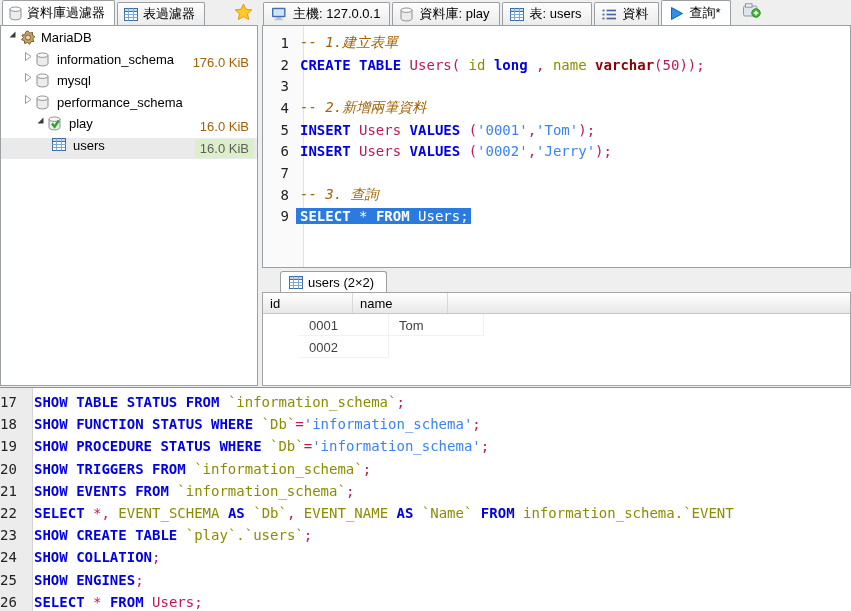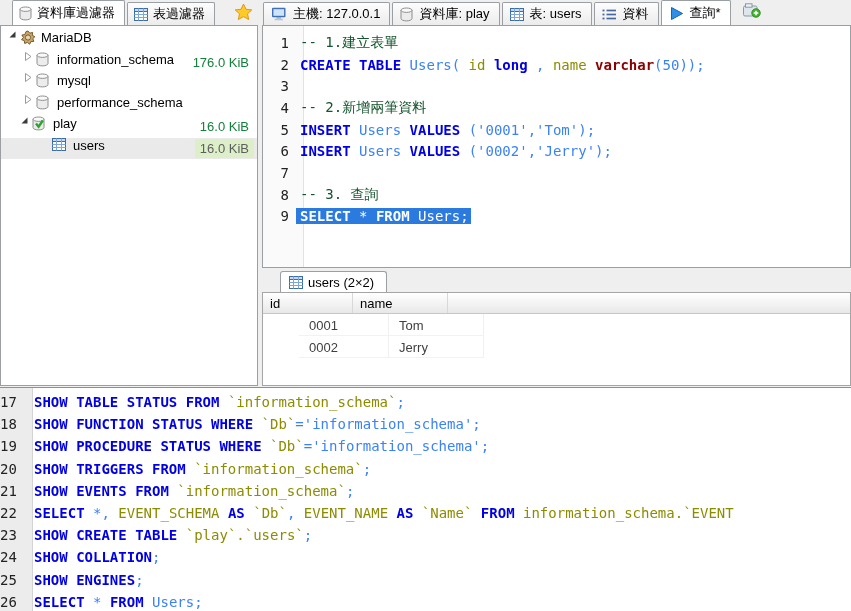--- a/index.html
+++ b/index.html
@@ -3,32 +3,32 @@
 <meta charset="utf-8">
 <style>
   * { margin:0; padding:0; box-sizing:border-box; }
   html,body { width:851px; height:611px; overflow:hidden; }
   body { position:relative; background:#EFEFEF; font-family:"Liberation Sans",sans-serif; font-size:13px; color:#000; }
 
   .icon { display:inline-flex; align-items:center; justify-content:center; flex:none; }
 
   
   .left-panel { position:absolute; left:0; top:0; width:258px; height:386px; }
-  .filter-tabbar { position:relative; height:25px; display:flex; align-items:flex-end; padding-left:12px; }
+  .filter-tabbar { position:relative; height:25px; display:flex; align-items:flex-end; padding-left:2px; }
   .ftab { display:flex; align-items:center; gap:5px; height:23px; padding:0 9px 0 6px; margin-right:2px;
           background:linear-gradient(#FDFDFD,#ECECEC); border:1px solid #9A9FA4; border-bottom:none;
           border-radius:2px 2px 0 0; white-space:nowrap; }
   .ftab.active { background:#FFF; height:25px; }
   .star-slot { position:absolute; right:5px; top:3px; }
   .tree { position:absolute; top:25px; left:0; right:0; bottom:0; background:#FFF; border:1px solid #9A9FA4; padding-top:4px; overflow:hidden; }
   .trow { position:relative; height:21.5px; display:flex; align-items:flex-start; }
   .trow .arrow { width:15px; display:flex; justify-content:center; flex:none; }
   .trow .ticon { width:19px; display:flex; justify-content:flex-start; flex:none; }
   .trow .tlabel { padding-left:2px; white-space:nowrap; }
-  .trow .size { position:absolute; right:3px; top:1px; bottom:1px; display:flex; align-items:center; padding:0 5px; color:#15803d; }
+  .trow .size { position:absolute; right:3px; top:1px; bottom:1px; display:flex; align-items:center; padding:0 5px; color:#a16207; }
   .trow.selected { background:#EAEAEA; }
   .trow.selected .size { background:#DDEFC8; color:#5E5E5E; }
 
   
   .right-panel { position:absolute; left:262px; top:0; width:589px; height:386px; }
   .main-tabbar { position:relative; height:25px; display:flex; align-items:flex-end; padding-left:1px; }
   .mtab { display:flex; align-items:center; gap:6px; height:23px; padding:0 9px 0 7px; margin-right:2px;
           background:linear-gradient(#FDFDFD,#ECECEC); border:1px solid #9A9FA4; border-bottom:none;
           border-radius:2px 2px 0 0; white-space:nowrap; }
   .mtab.active { background:#FFF; height:25px; font-weight:normal;justify-content:space-between; }
@@ -40,24 +40,24 @@
   .editor::before { content:""; position:absolute; left:0; top:0; bottom:0; width:40px; background:#FAFAFA; border-right:1px solid #E2E2E2; }
   .ed-body { position:relative; padding-top:6px; }
   .ed-line { display:flex; height:21.7px; align-items:center; }
   .ed-num { width:33px; text-align:right; padding-right:7px; color:#222; flex:none; }
   .ed-text { padding-left:4px; white-space:pre; }
   .ed-text.sel { background:#2A7AE0; padding-right:2px; }
   .ed-text.sel span { color:#FFF !important; }
 
   
   .tk-kw { color:#0000E3; font-weight:bold; }
-  .tk-id { color:#3b82f6; }
+  .tk-id { color:#be185d; }
   .tk-co { color:#8C8C00; }
   .tk-st { color:#3b82f6; }
-  .tk-cm { color:#14532d; }
+  .tk-cm { color:#a16207; font-style:italic; }
   .tk-ty { color:#8B0000; font-weight:bold; }
   .tk-pl { color:#000; }
 
   
   .result { position:absolute; left:0; top:268px; right:0; bottom:0; }
   .rtab-row { position:relative; height:24px; }
   .rtab { position:absolute; left:18px; bottom:0; height:21px; display:flex; align-items:center; gap:5px;
           padding:0 12px 0 8px; background:#FFF; border:1px solid #9A9FA4; border-bottom:none; border-radius:3px 3px 0 0; }
   .grid { position:absolute; top:24px; left:0; right:0; bottom:0; background:#FFF; border:1px solid #A5A5A5; }
   .ghead { display:flex; height:21px; background:linear-gradient(#FFFFFF,#E8E8E8); border-bottom:1px solid #C7C7C7; }
@@ -168,21 +168,21 @@
         <span class="ticon">
           <span class="icon">
             <svg width="13" height="15" viewBox="0 0 13 15">
               <path d="M1 3.2 v8.3 a5.5 2.4 0 0 0 11 0 v-8.3" fill="#ECECEC" stroke="#8E8E8E"></path>
               <ellipse cx="6.5" cy="3.2" rx="5.5" ry="2.2" fill="#F9F9F9" stroke="#8E8E8E"></ellipse>
             </svg>
           </span>
         </span>
         <span class="tlabel">performance_schema</span>
       </div>
-      <div class="trow" style="padding-left: 16px;">
+      <div class="trow" style="padding-left: 32px;">
         <span class="arrow">
           <svg width="9" height="9" viewBox="0 0 9 9">
             <path d="M7.5 1.5 L7.5 7.5 L1.5 7.5 Z" fill="#3B3B3B"></path>
           </svg>
         </span>
         <span class="ticon">
           <span class="icon">
             <svg width="14" height="15" viewBox="0 0 14 15">
               <path d="M1 3.2 v8.3 a5.5 2.4 0 0 0 11 0 v-8.3" fill="#ECECEC" stroke="#8E8E8E"></path>
               <ellipse cx="6.5" cy="3.2" rx="5.5" ry="2.2" fill="#F9F9F9" stroke="#8E8E8E"></ellipse>
@@ -344,21 +344,20 @@
           <div class="gcol c1">name</div>
           <div class="gcol fill"></div>
         </div>
       <div id="grows">
           <div class="grow">
             <div class="gcell c0">0001</div>
             <div class="gcell c1">Tom</div>
           </div>
           <div class="grow">
             <div class="gcell c0">0002</div>
-            <div class="gcell c1">Jerry</div>
           </div>
         </div>
     </div>
   </div>
 </div>
 
 <div class="log">
   <div class="log-body" id="log-body">
       <div class="log-line">
         <span class="log-num">17</span>

